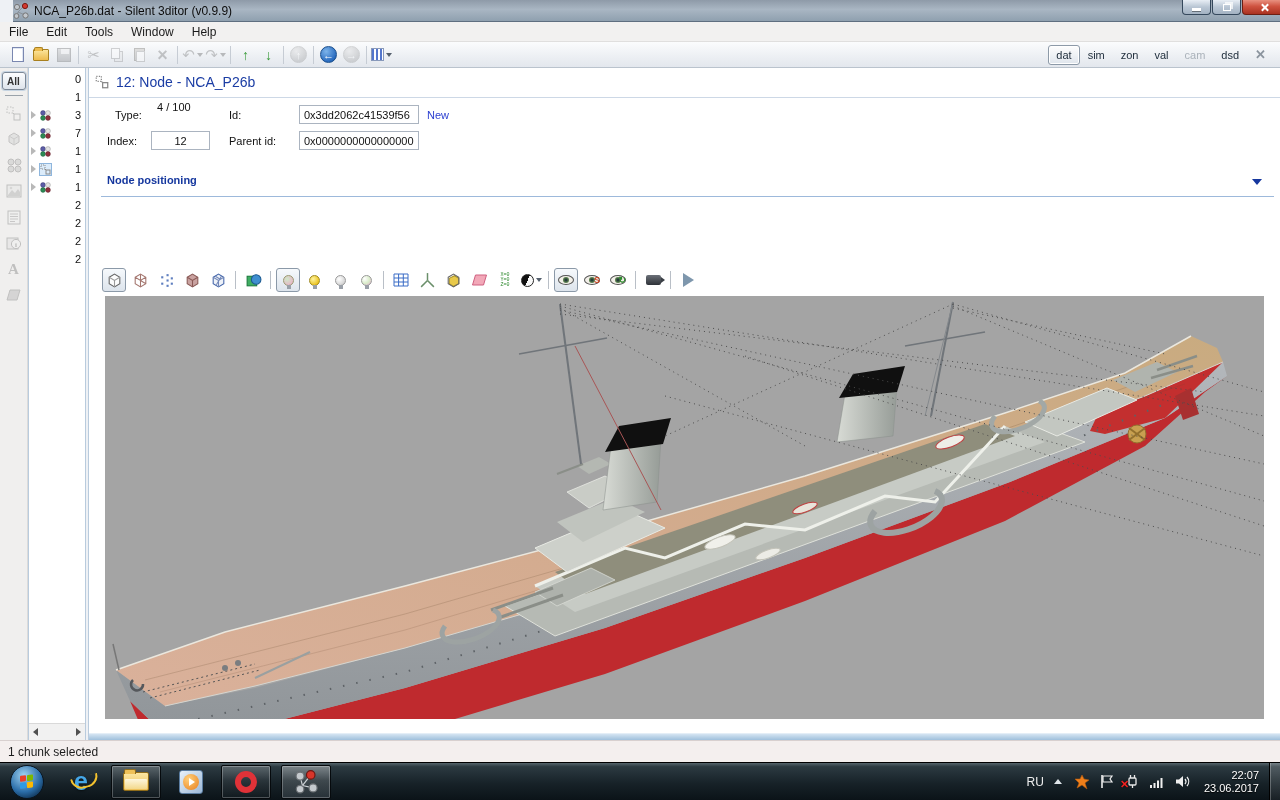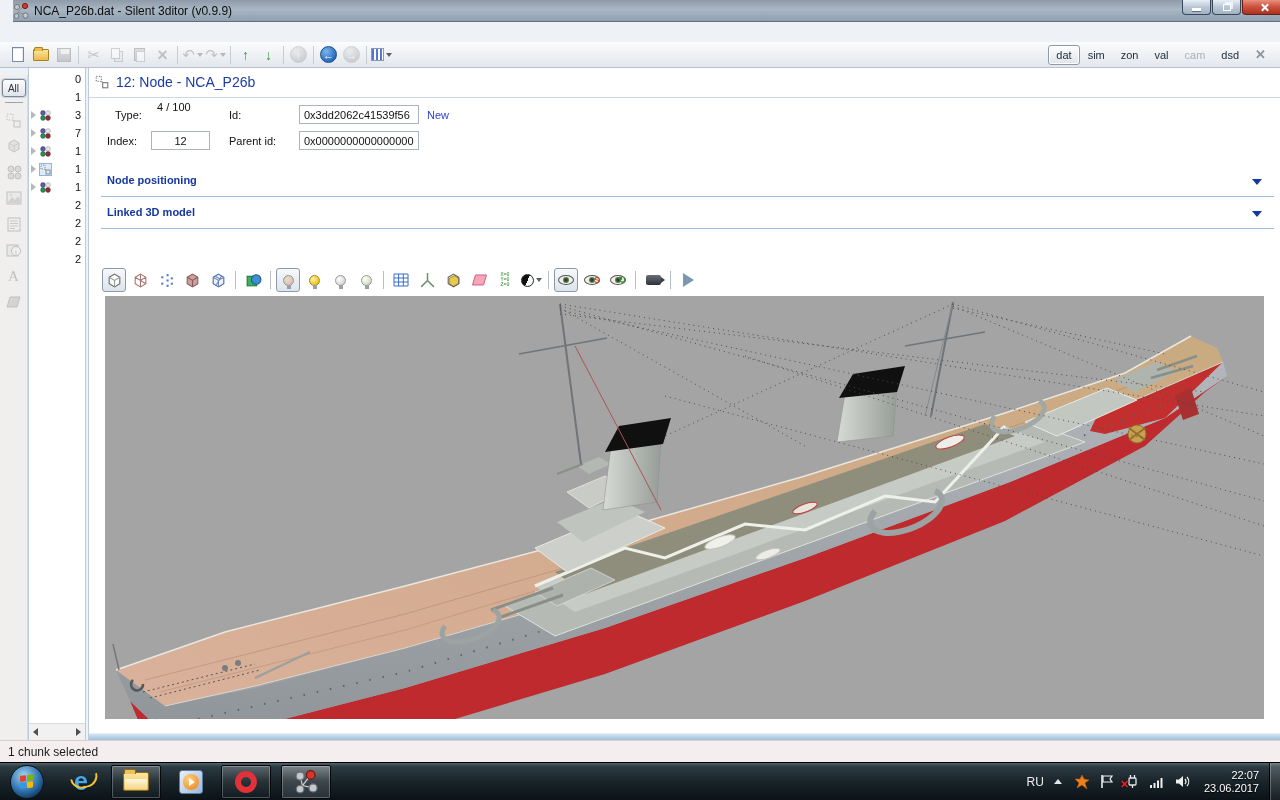--- a/index.html
+++ b/index.html
@@ -46,21 +46,21 @@
   .icon-paste:before { content:""; position:absolute; left:1px; top:2px; width:7px; height:9px; background:#fff; border:1px solid #999; }
   .icon-cols { width:13px; height:13px; background:repeating-linear-gradient(90deg,#5577cc 0 2px,#fff 2px 4px); border:1px solid #8899bb; }
   .fmt-group { margin-left:auto; display:flex; align-items:center; }
   .fmt-btn { font-size:11px; color:#22303e; padding:3px 7px; border:1px solid transparent; border-radius:3px; }
   .fmt-btn.selected { border-color:#8d9aa8; background:linear-gradient(#fefefe,#dfe5ec); box-shadow:0 0 0 1px #fff inset; }
   .fmt-btn.disabled { color:#aab2ba;text-align:center; }
   .fmt-close { color:#8b949e; font-weight:bold; font-size:13px; padding:0 8px; }
 
   
   #main { position:absolute; left:0; top:68px; width:1280px; height:672px; }
-  #left-rail { position:absolute; left:0; top:7px; width:28px; height:100%; background:#f0efee; border-right:1px solid #dcdbda; }
+  #left-rail { position:absolute; left:0; top:0; width:28px; height:100%; background:#f0efee; border-right:1px solid #dcdbda;font-weight:bold; }
   .all-btn { width:24px; height:18px; margin:4px auto 5px; border:1px solid #7c8removed; border:1px solid #7c8896; border-radius:3px;
     background:linear-gradient(#fcfdfe,#dee4eb); font-size:10px; color:#333; display:flex; align-items:center; justify-content:center;
     box-shadow:0 0 0 1px #c6d4e2; }
   .rail-sep { width:18px; height:1px; background:#9aa2aa; margin:2px auto 8px; }
   .rail-icon { width:18px; height:18px; margin:8px auto; display:flex; align-items:center; justify-content:center; opacity:.55; }
   .rail-icon svg { display:block; }
   .rail-A { font-family:"Liberation Serif",serif; font-size:15px; color:#9a9a9a; }
 
   #tree-panel { position:absolute; left:28px; top:0; width:58px; height:100%; background:#fff;
     border-left:1px solid #b9cbdd; border-right:1px solid #b9cbdd; box-shadow:2px 0 0 #eef1f5,3px 0 0 #b9cbdd; }
@@ -169,20 +169,27 @@
         </div>
       <div class="winbtn">
           <div class="glyph-restore"></div>
         </div>
       <div class="winbtn close">
           <div class="glyph-close"></div>
         </div>
     </div>
   </div>
 
+  <div id="menubar">
+    <span class="menu-item">File</span>
+    <span class="menu-item">Edit</span>
+    <span class="menu-item">Tools</span>
+    <span class="menu-item">Window</span>
+    <span class="menu-item">Help</span>
+  </div>
 
   <div id="toolbar">
     <div class="tbtn">
         <div class="icon-page"></div>
       </div>
     <div class="tbtn">
         <div class="icon-folder"></div>
       </div>
     <div class="tbtn disabled">
         <div class="icon-floppy"></div>
@@ -412,25 +419,20 @@
       <input class="fld-input" style="left: 210px; top: 37px; width: 120px;" readonly="" value="0x3dd2062c41539f56">
       <span class="link-new" style="left:338px; top:41px;">New</span>
 
       <span class="fld-label" style="left:18px; top:67px;">Index:</span>
       <input class="fld-input" style="left: 62px; top: 63px; width: 59px; text-align: center;" readonly="" value="12">
       <span class="fld-label" style="left:140px; top:67px;">Parent id:</span>
       <input class="fld-input" style="left: 210px; top: 63px; width: 120px;" readonly="" value="0x0000000000000000">
 
       <div class="section-hdr" style="top:98px;">
         <span class="slabel">Node positioning</span>
-        <div class="chev down"></div>
-        <div class="sline"></div>
-      </div>
-      <div class="section-hdr" style="top:130px;">
-        <span class="slabel">Linked 3D model</span>
         <div class="chev down"></div>
         <div class="sline"></div>
       </div>
 
       <div id="preview-toolbar">
         <div class="pbtn sel">
             <svg width="17" height="17" viewBox="0 0 16 16">
               <path d="M3 5 L8 2 L13 5 L13 11 L8 14 L3 11 Z" fill="#fcfcfc" stroke="#666"></path>
               <path d="M3 5 L8 8 L13 5 M8 8 L8 14" fill="none" stroke="#999"></path>
             </svg>

